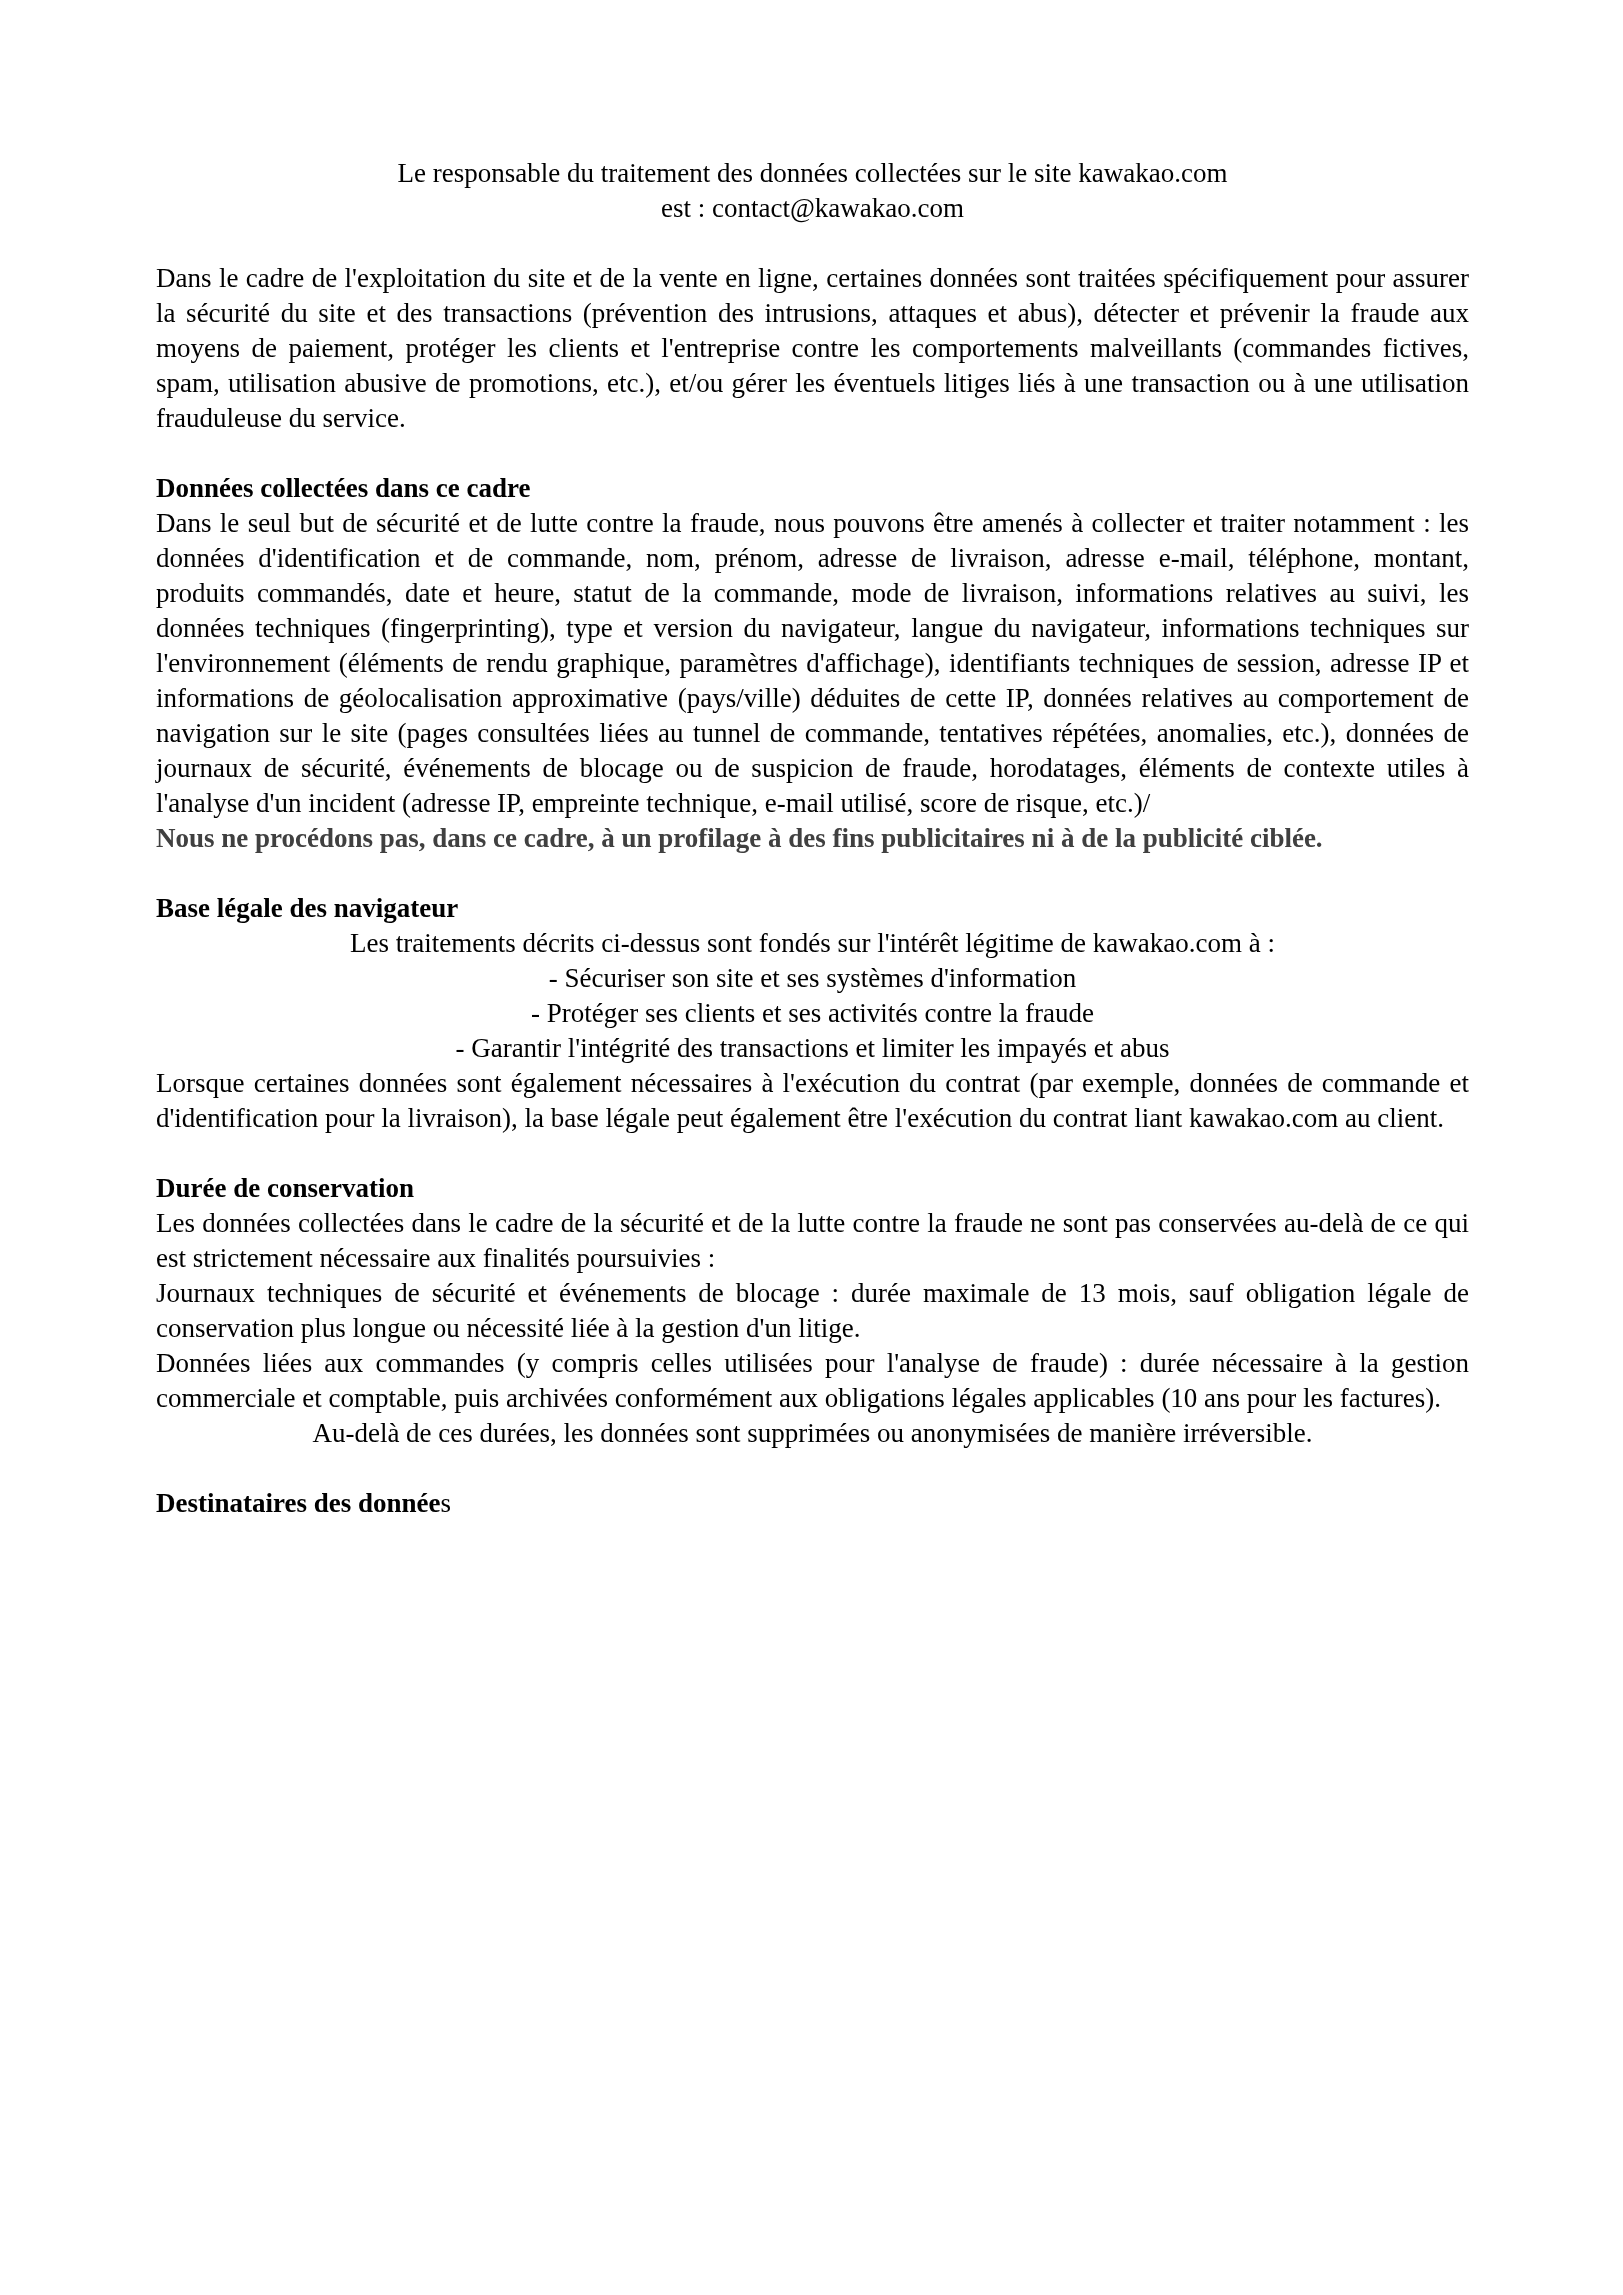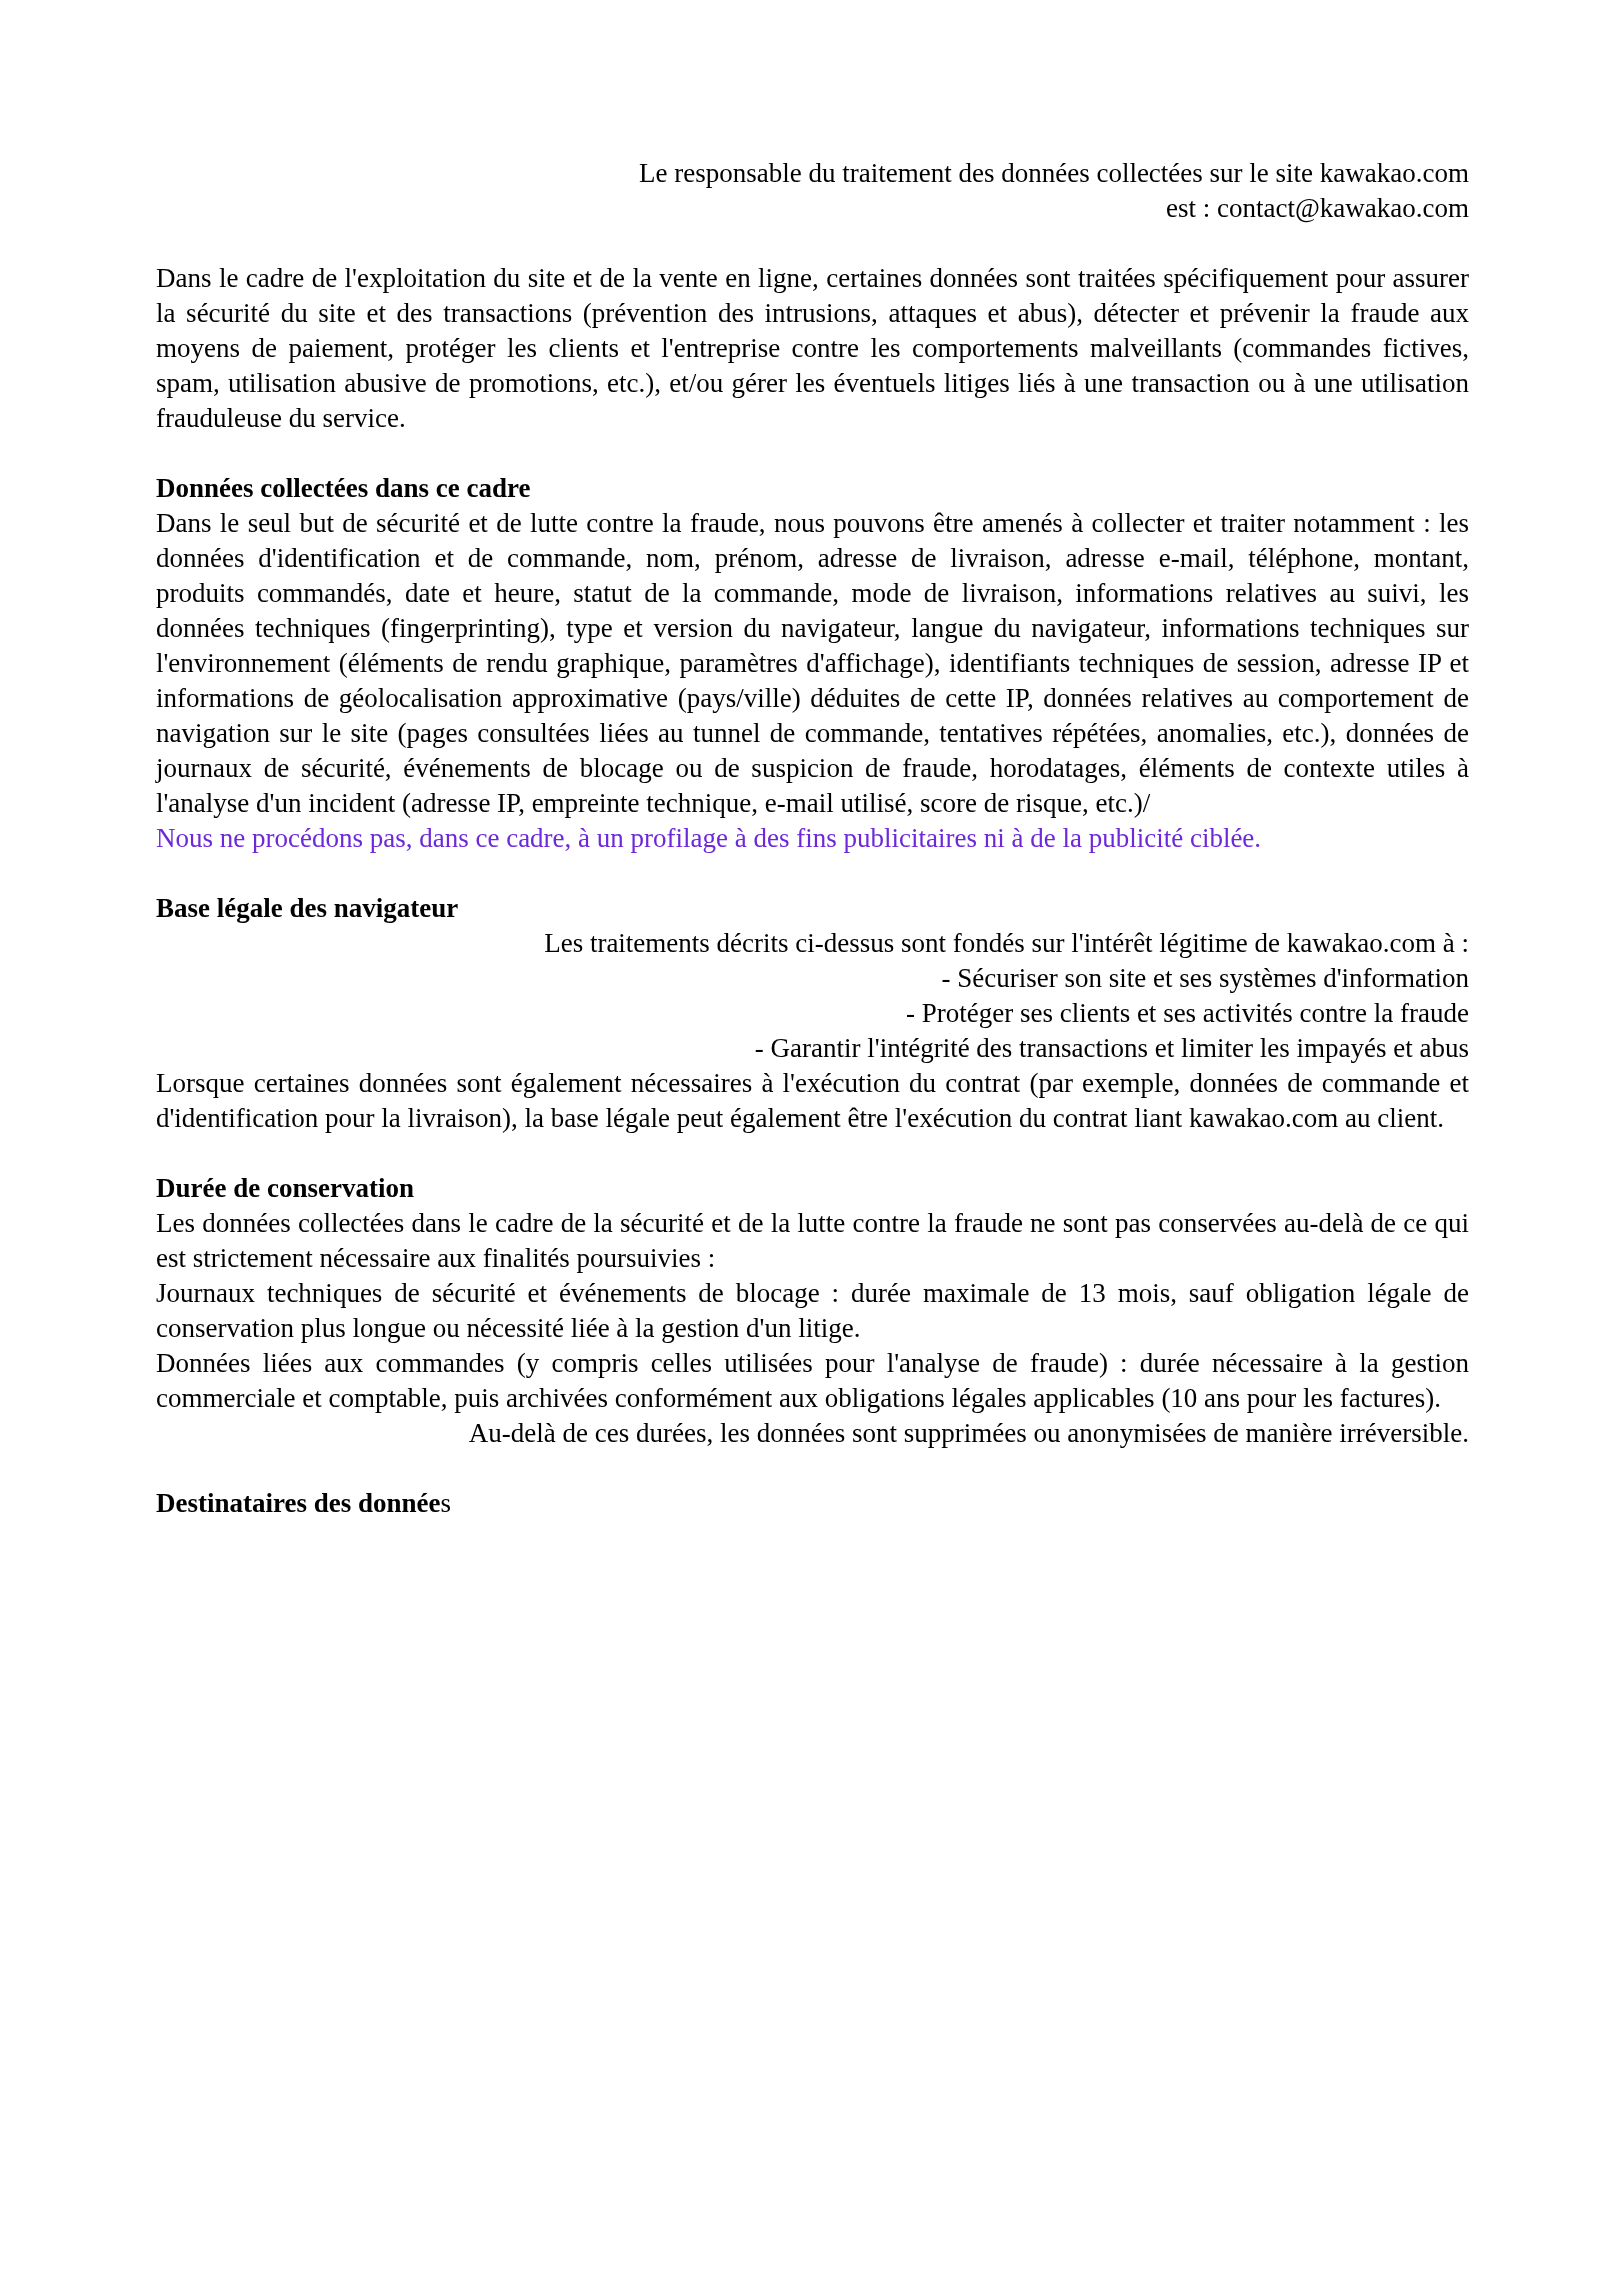--- a/index.html
+++ b/index.html
@@ -32,34 +32,34 @@
   }
   .para {
     font-size: 27px;
     line-height: 35px;
     text-align: justify;
     text-justify: inter-word;
     hyphens: none;
   }
   
   .para.nojustify {
-    text-align: right;
+    text-align: center;
   }
   .heading {
     font-size: 27px;
     line-height: 35px;
     font-weight: bold;
     text-align: left;
   }
   .heading .tail-normal {
     font-weight: normal;
   }
   .gray-bold {
-    font-weight: normal;
-    color: #6d28d9;
+    font-weight: bold;
+    color: #404040;
   }
   .gap {
     height: 35px;
   }
 </style>
 </head>
 <body>
 
 <div class="page">
   <div class="doc-body">

